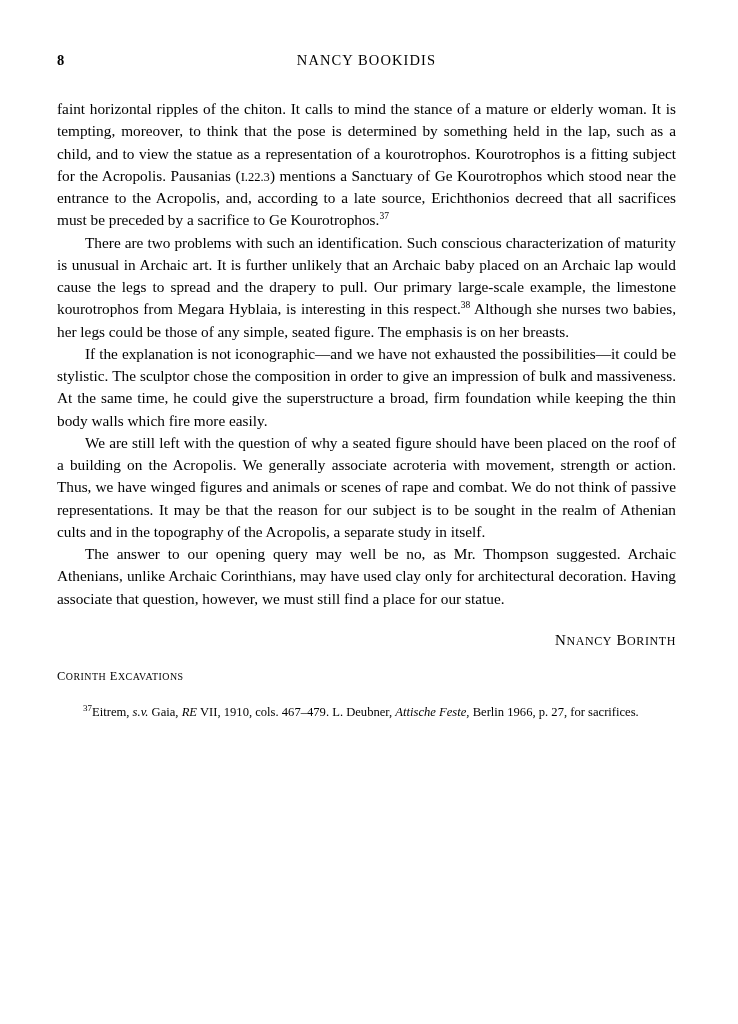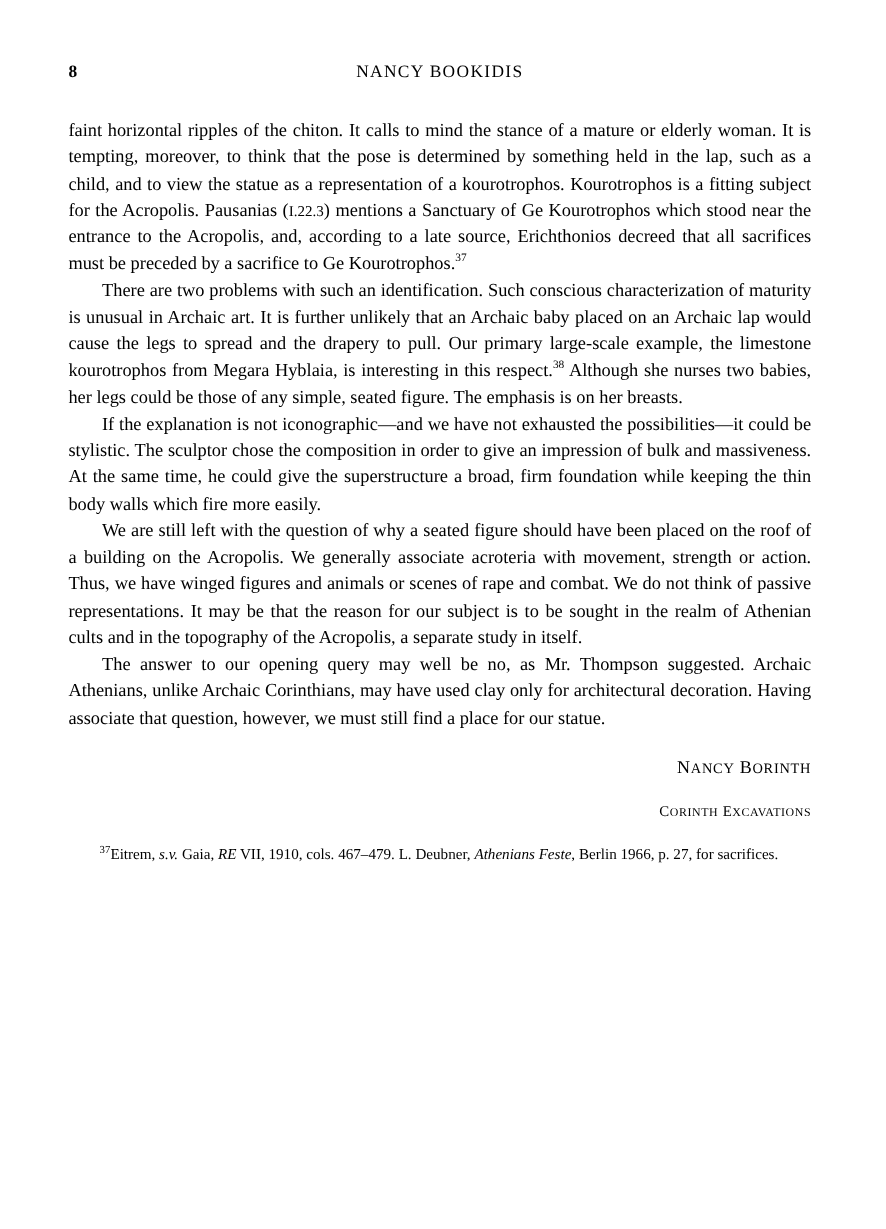--- a/index.html
+++ b/index.html
@@ -65,21 +65,20 @@
   .signature {
     margin-top: 22px;
     text-align: right;
     font-size: 15px;
     letter-spacing: 0.6px;
   }
   .affiliation {
     margin-top: 20px;
     font-size: 12.4px;
     letter-spacing: 0.5px;
-    text-align: right;
   }
   .notes {
     margin-top: 20px;
     font-size: 12.6px;
     line-height: 1.4;
     text-align: justify;
   }
   .notes p {
     margin: 0;
     text-indent: 26px;
@@ -102,21 +101,21 @@
   </div>
 
   <div class="body-text">
     <p class="first">faint horizontal ripples of the chiton. It calls to mind the stance of a mature or elderly woman. It is tempting, moreover, to think that the pose is determined by something held in the lap, such as a child, and to view the statue as a representation of a kourotrophos. Kourotrophos is a fitting subject for the Acropolis. Pausanias (<span style="font-size:0.82em">I.22.3</span>) mentions a Sanctuary of Ge Kourotrophos which stood near the entrance to the Acropolis, and, according to a late source, Erichthonios decreed that all sacrifices must be preceded by a sacrifice to Ge Kourotrophos.<sup>37</sup></p>
     <p>There are two problems with such an identification. Such conscious characterization of maturity is unusual in Archaic art. It is further unlikely that an Archaic baby placed on an Archaic lap would cause the legs to spread and the drapery to pull. Our primary large-scale example, the limestone kourotrophos from Megara Hyblaia, is interesting in this respect.<sup>38</sup> Although she nurses two babies, her legs could be those of any simple, seated figure. The emphasis is on her breasts.</p>
     <p>If the explanation is not iconographic—and we have not exhausted the possibilities—it could be stylistic. The sculptor chose the composition in order to give an impression of bulk and massiveness. At the same time, he could give the superstructure a broad, firm foundation while keeping the thin body walls which fire more easily.</p>
     <p>We are still left with the question of why a seated figure should have been placed on the roof of a building on the Acropolis. We generally associate acroteria with movement, strength or action. Thus, we have winged figures and animals or scenes of rape and combat. We do not think of passive representations. It may be that the reason for our subject is to be sought in the realm of Athenian cults and in the topography of the Acropolis, a separate study in itself.</p>
     <p>The answer to our opening query may well be no, as Mr. Thompson suggested. Archaic Athenians, unlike Archaic Corinthians, may have used clay only for architectural decoration. Having associate that question, however, we must still find a place for our statue.</p>
   </div>
 
-  <div class="signature"><span style="font-size:1em">N</span><span style="font-size:0.80em">ANCY</span> <span style="font-size:1em">B</span><span style="font-size:0.80em">ORINTH</span></div>
+  <div class="signature"><span style="font-size:1em">N</span><span style="font-size:0.80em">NANCY</span> <span style="font-size:1em">B</span><span style="font-size:0.80em">ORINTH</span></div>
 
   <div class="affiliation"><span style="font-size:1em">C</span><span style="font-size:0.80em">ORINTH</span> <span style="font-size:1em">E</span><span style="font-size:0.80em">XCAVATIONS</span></div>
 
   <div class="notes">
-    <p><sup>37</sup>Eitrem, <i>s.v.</i> Gaia, <i>RE</i> VII, 1910, cols. 467–479. L. Deubner, <i>Athenians Feste</i>, Berlin 1966, p. 27, for sacrifices.</p>
+    <p><sup>37</sup>Eitrem, <i>s.v.</i> Gaia, <i>RE</i> VII, 1910, cols. 467–479. L. Deubner, <i>Attische Feste</i>, Berlin 1966, p. 27, for sacrifices.</p>
   </div>
 
 </div>
 
 </body></html>

